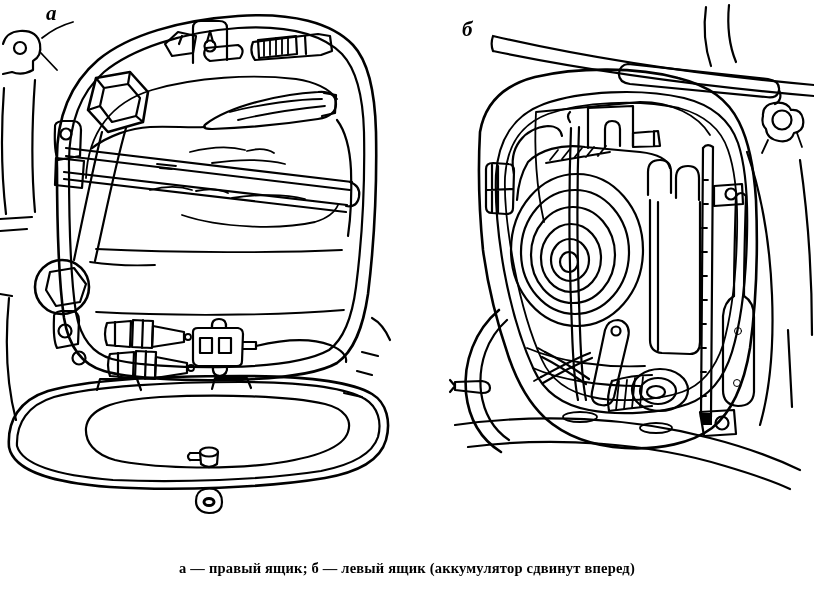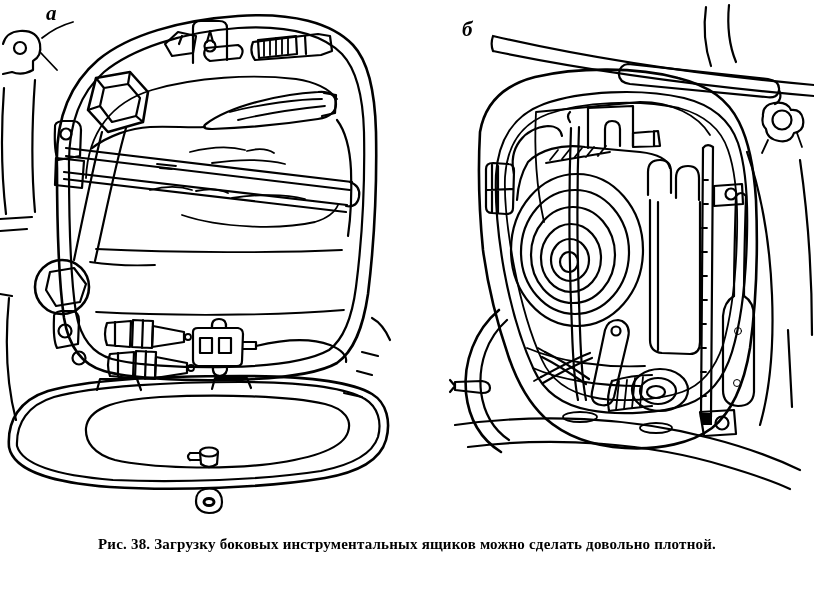--- a/index.html
+++ b/index.html
@@ -233,14 +233,14 @@
         <path class="w2" d="M 468,447 C 555,436 650,443 725,466 C 752,474 775,482 790,489"></path>
         <ellipse class="w1" cx="580" cy="417" rx="17" ry="5"></ellipse>
         <ellipse class="w1" cx="656" cy="428" rx="16" ry="5"></ellipse>
       </g>
     </g>
   </svg>
 
   <div class="panel-label" id="label-a">а</div>
   <div class="panel-label" id="label-b">б</div>
 
-  <div class="caption" id="caption-1">Рис. 38. Загрузку боковых инструментальных ящиков можно сделать довольно плотной.</div>
+  <div class="caption" id="caption-2">а — правый ящик; б — левый ящик (аккумулятор сдвинут вперед)</div>
 </div>
 
 </body></html>

